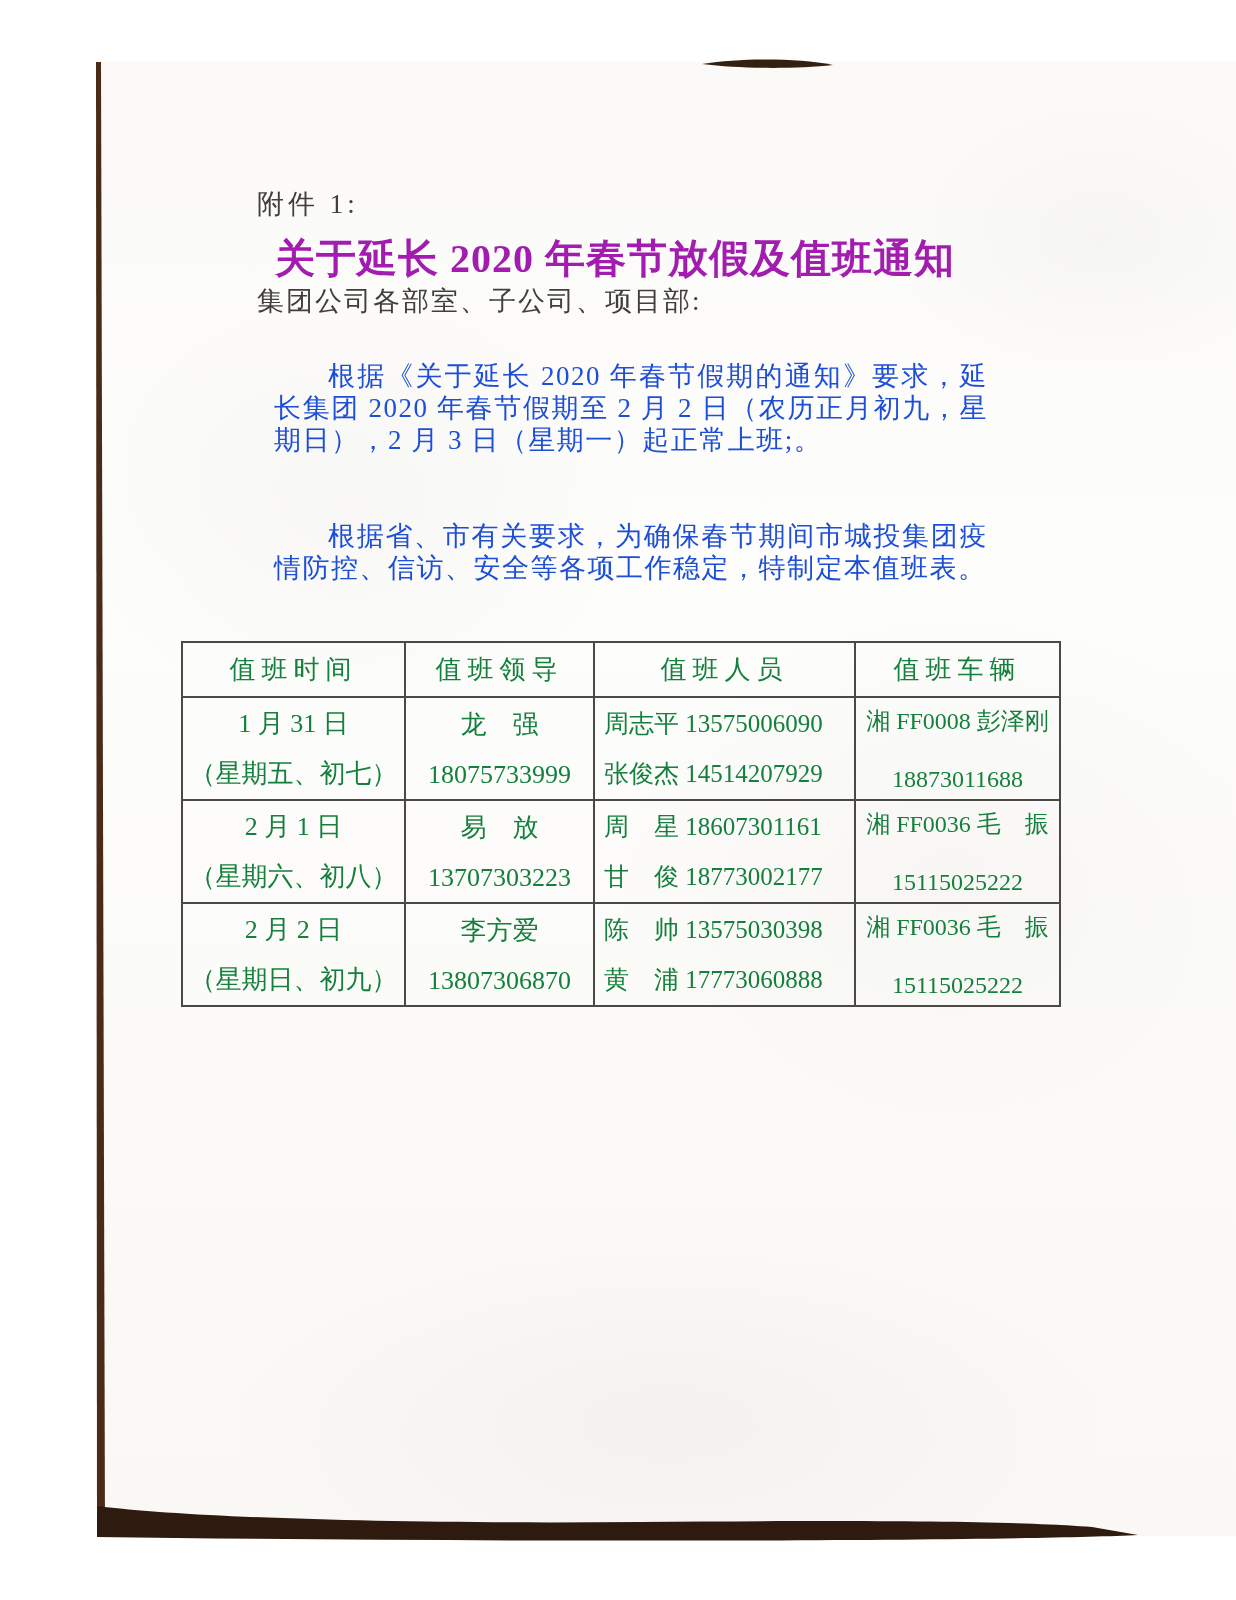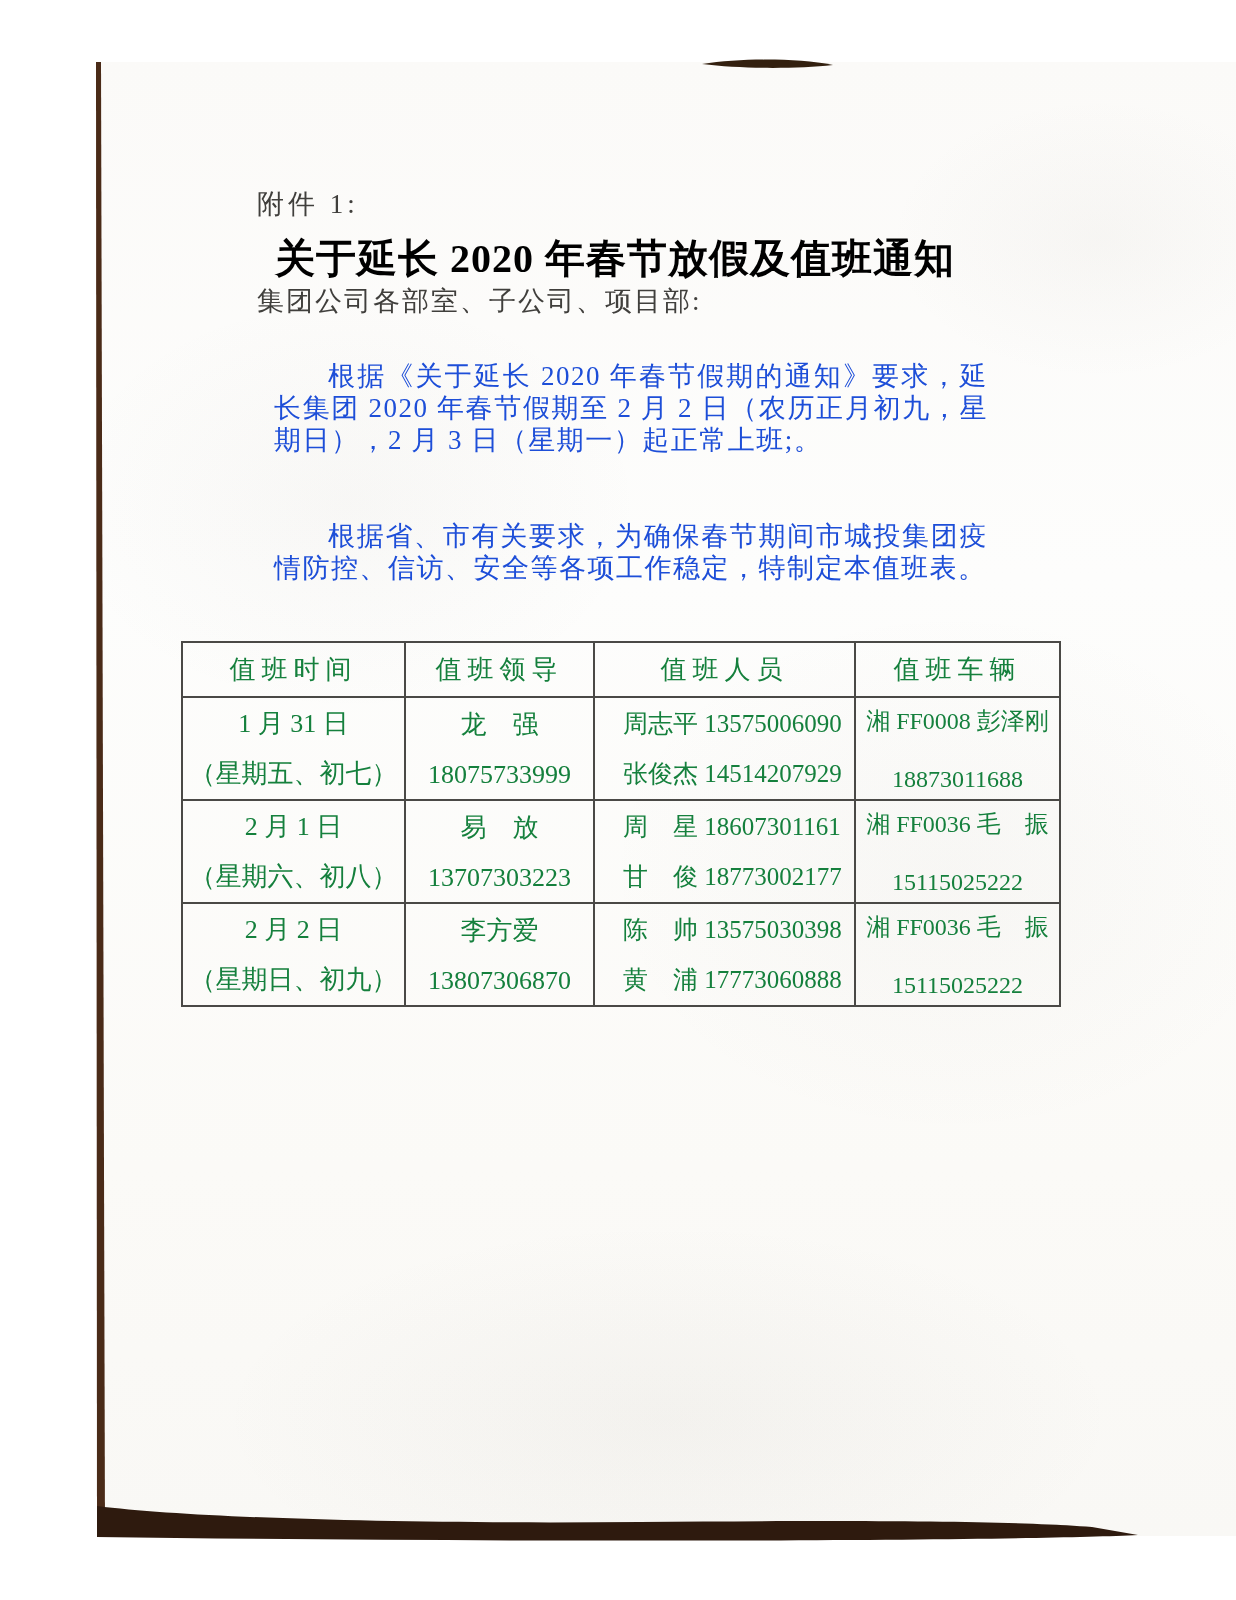--- a/index.html
+++ b/index.html
@@ -52,21 +52,21 @@
   .doc-title {
     position: absolute;
     left: 258px;
     top: 231px;
     width: 714px;
     margin: 0;
     text-align: center;
     font-size: 40px;
     font-weight: 600;
     letter-spacing: 1px;
-    color: #000000;
+    color: #a21caf;
     white-space: nowrap;
   }
   .salutation {
     position: absolute;
     left: 257px;
     top: 283px;
     font-size: 27px;
     letter-spacing: 2px;
   }
   .para {
@@ -110,21 +110,21 @@
   .cell {
     display: flex;
     flex-direction: column;
     justify-content: space-around;
     align-items: center;
     height: 100%;
     box-sizing: border-box;
   }
   .cell.left {
     align-items: flex-start;
-    padding-left: 28px;
+    padding-left: 9px;
     padding-right: 4px;
   }
   .cell span { white-space: nowrap; }
   .col-vehicle .cell { font-size: 24px; gap: 16px; }
   .col-staff .cell { font-size: 25px; }
 </style>
 </head>
 <body>
 
 <div class="photo">

